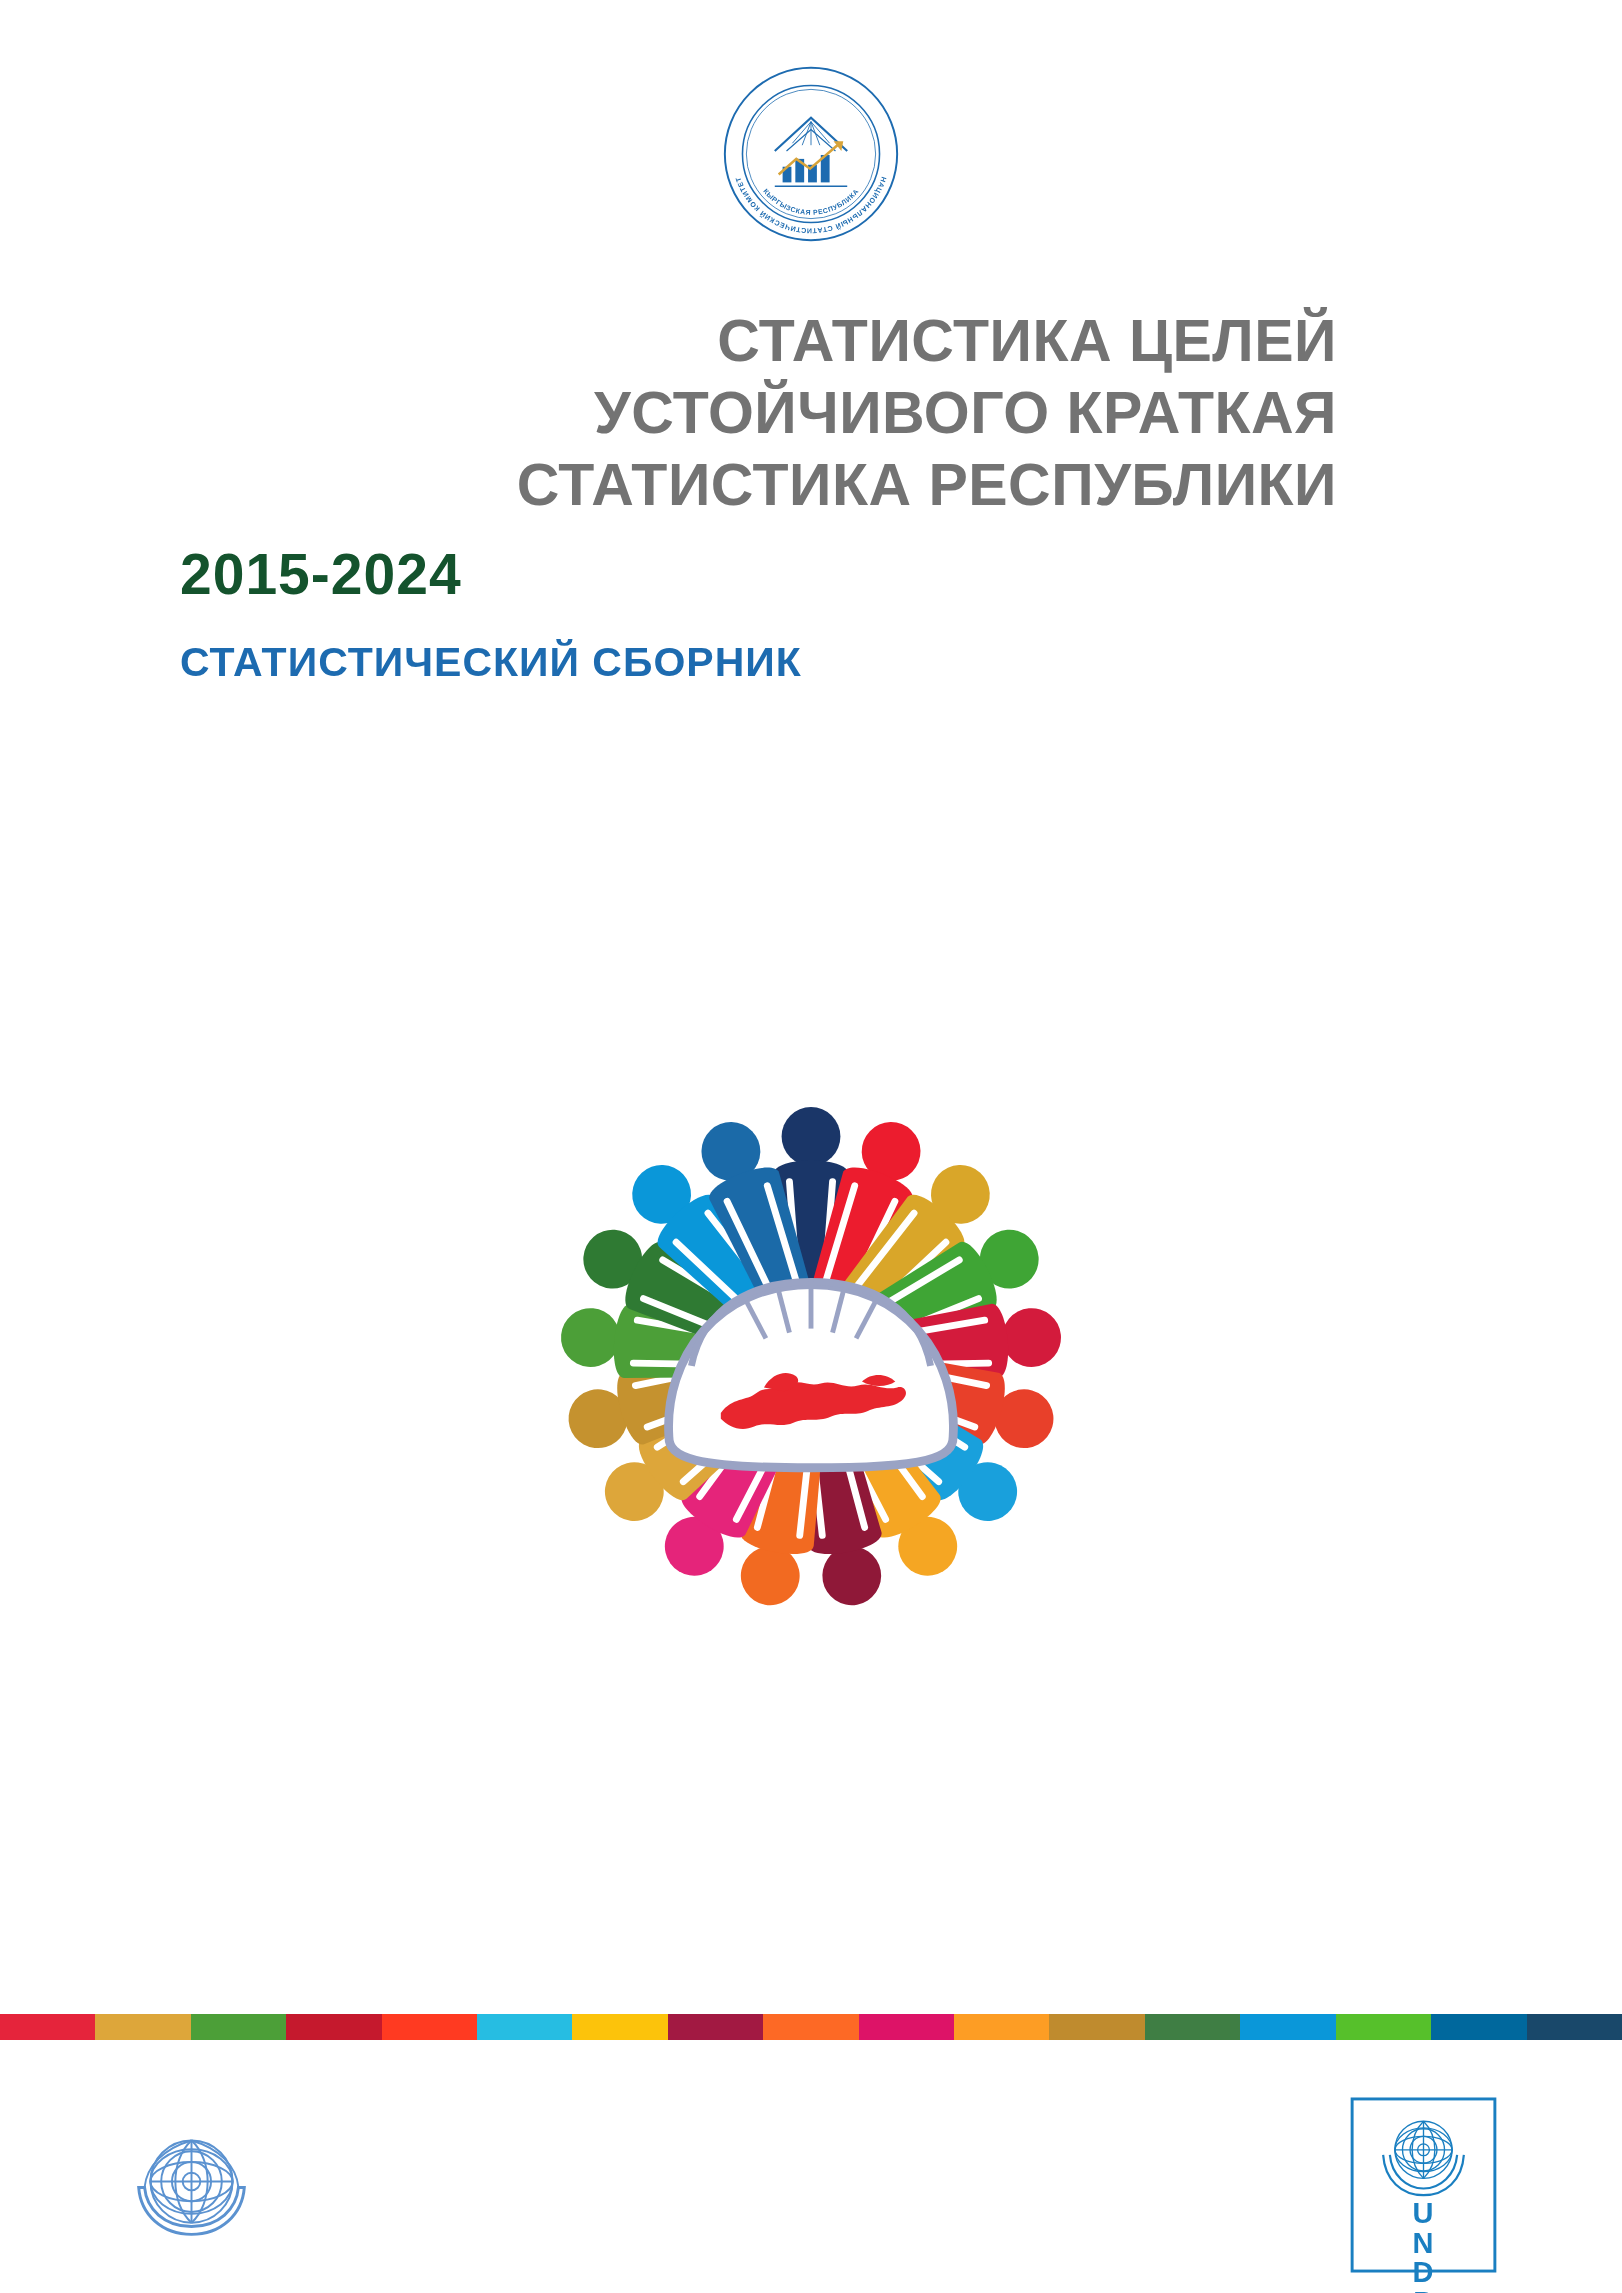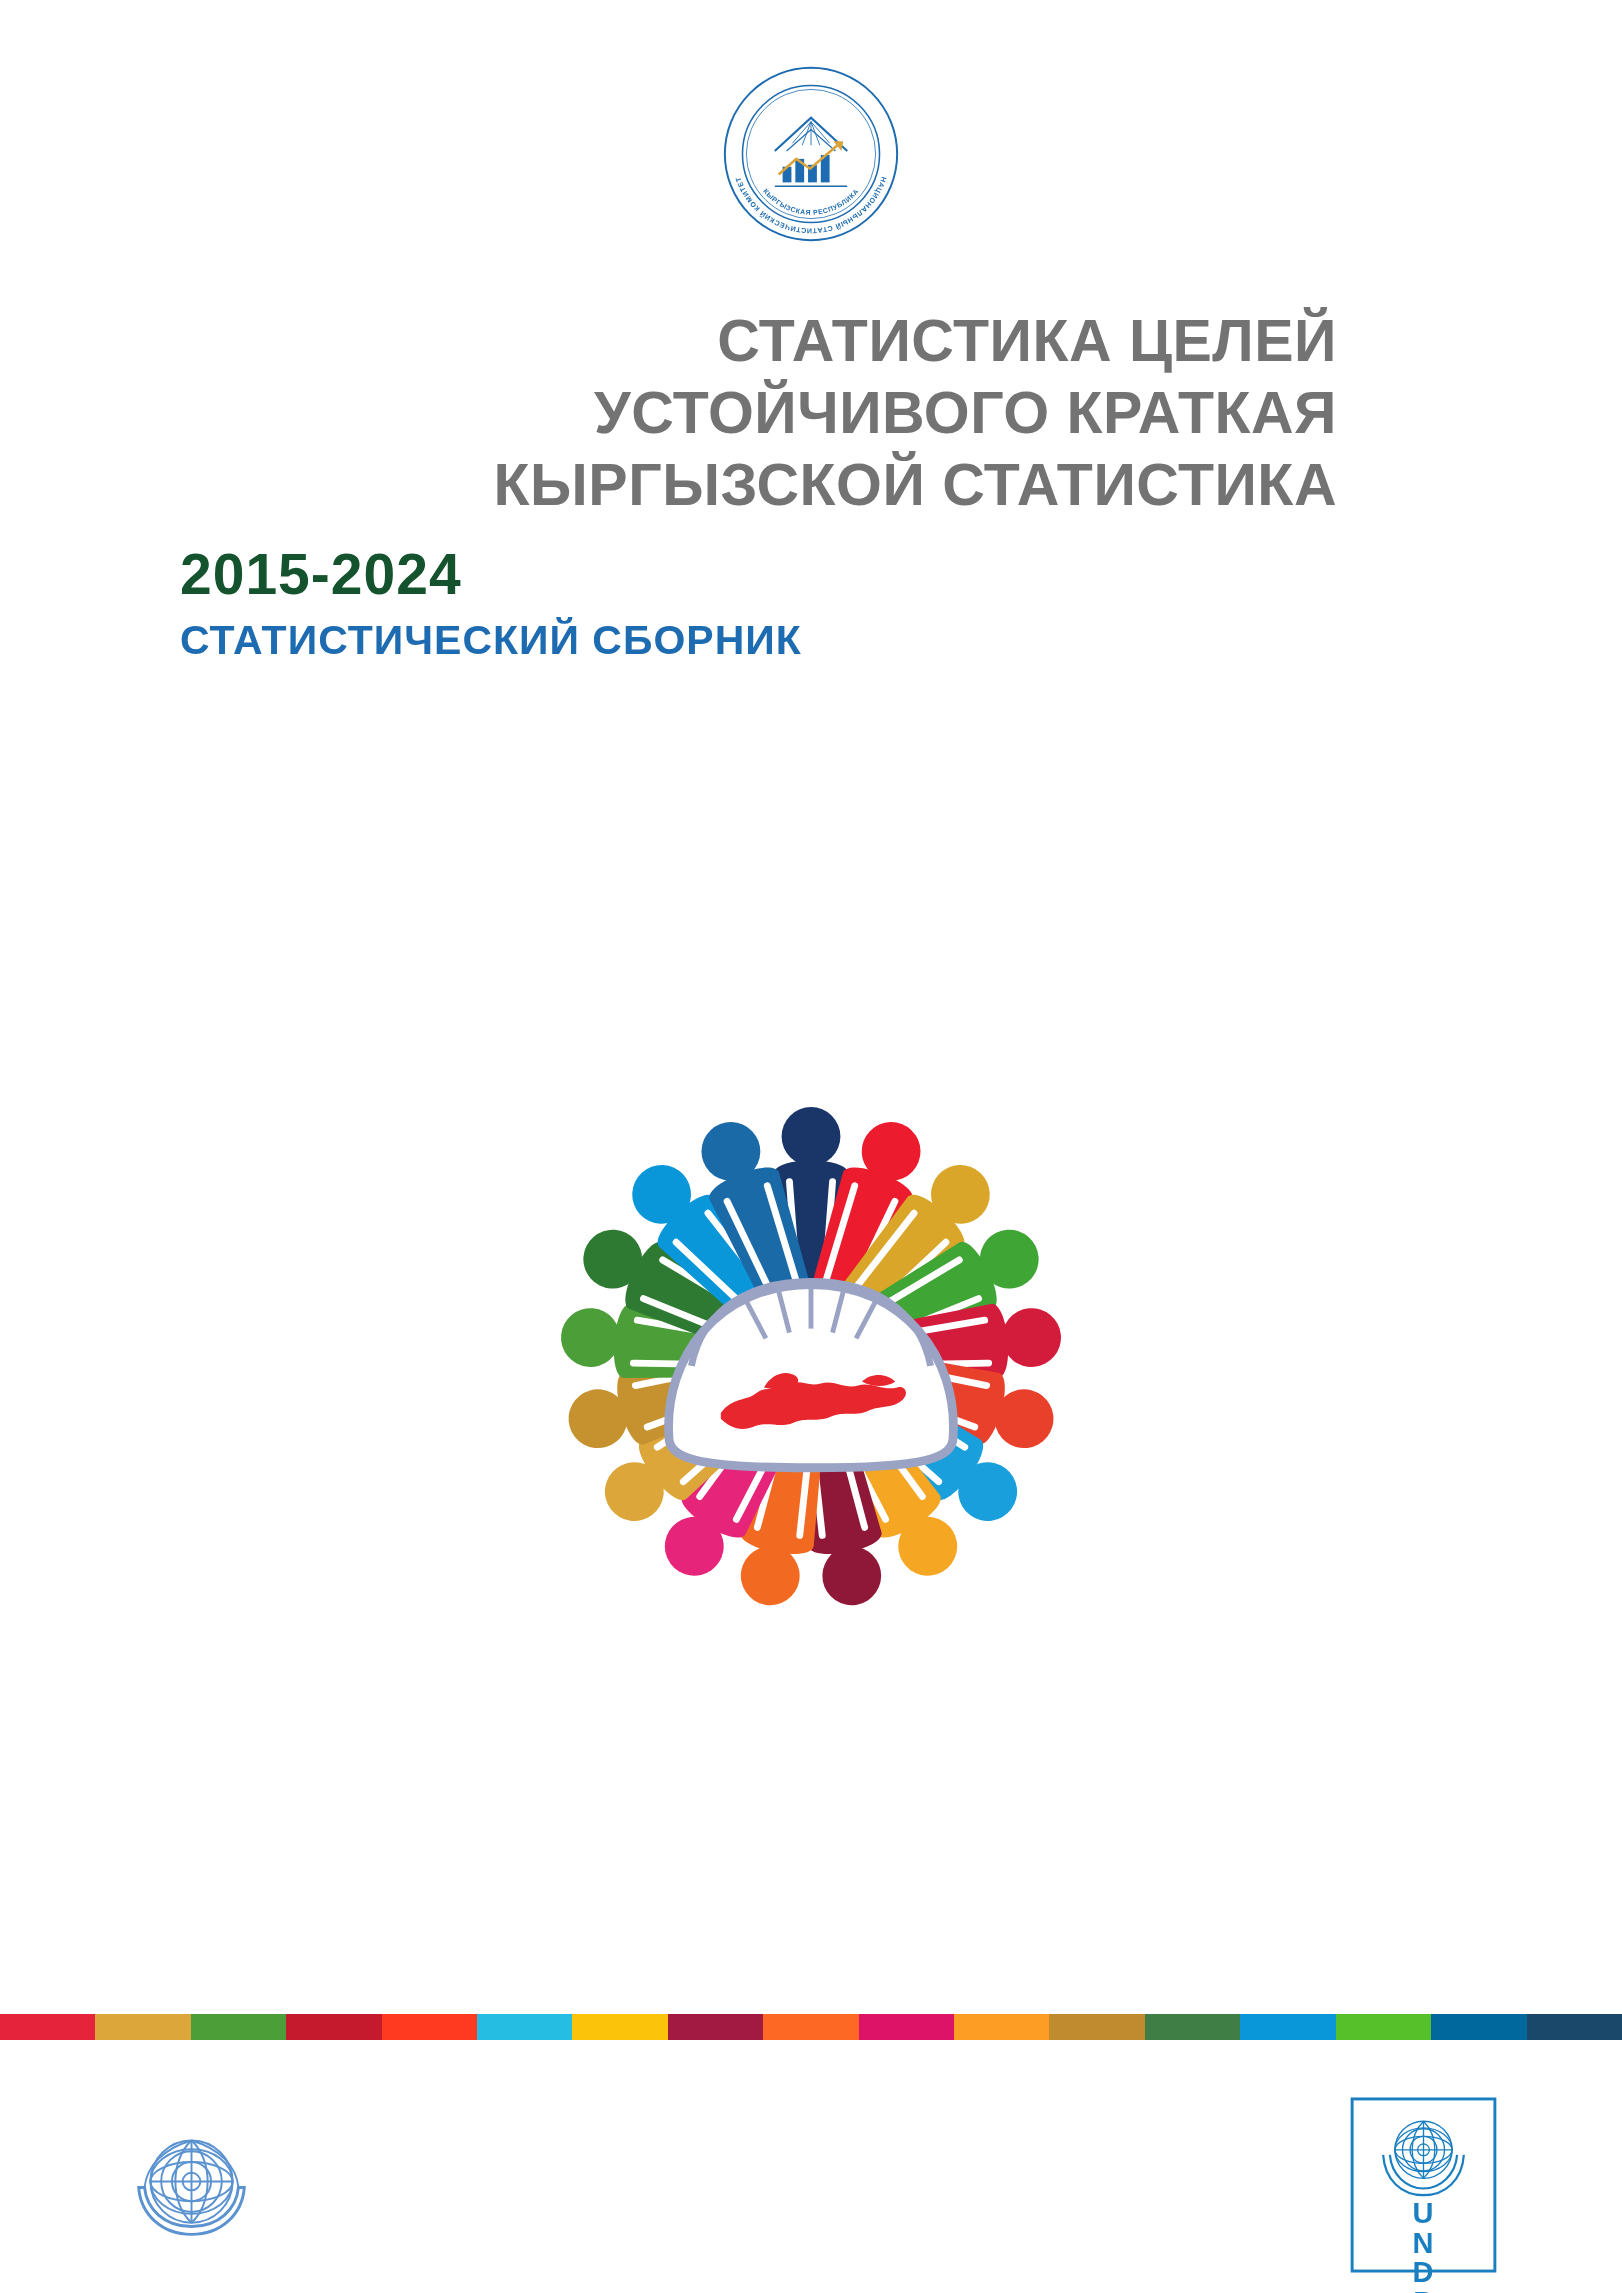--- a/index.html
+++ b/index.html
@@ -48,21 +48,21 @@
   }
   .years {
     margin-top: 23.5px;
     font-size: 57px;
     font-weight: bold;
     color: #14532d;
     letter-spacing: 1px;
     line-height: 1.05;
   }
   .subtitle {
-    margin-top: 11px;
+    margin-top: 33px;
     font-size: 41px;
     font-weight: bold;
     color: #1d6bb0;
     letter-spacing: 1px;
     line-height: 1.2;
   }
   .version {
     margin-top: 13.7px;
     font-size: 37px;
     font-weight: bold;
@@ -170,21 +170,21 @@
         <path d="M118 82 L128 82 L126 92 Z" fill="#d8a43a"></path>
         <line x1="58" y1="128" x2="132" y2="128" stroke="#1d6bb0" stroke-width="1.6"></line>
       </g>
     </svg>
   </div>
 </div>
 
 <div class="titles">
   <div class="title-line">СТАТИСТИКА ЦЕЛЕЙ</div>
   <div class="title-line">УСТОЙЧИВОГО КРАТКАЯ</div>
-  <div class="title-line">КЫРГЫЗСКОЙ СТАТИСТИКА</div>
+  <div class="title-line">СТАТИСТИКА РЕСПУБЛИКИ</div>
   <div class="years">2015-2024</div>
   <div class="subtitle">СТАТИСТИЧЕСКИЙ СБОРНИК</div>
 </div>
 
 <div class="ring-wrap">
   <div class="ring">
     <svg viewBox="0 0 1010 1010" width="990" height="990">
       <defs>
 
         <g id="person">

